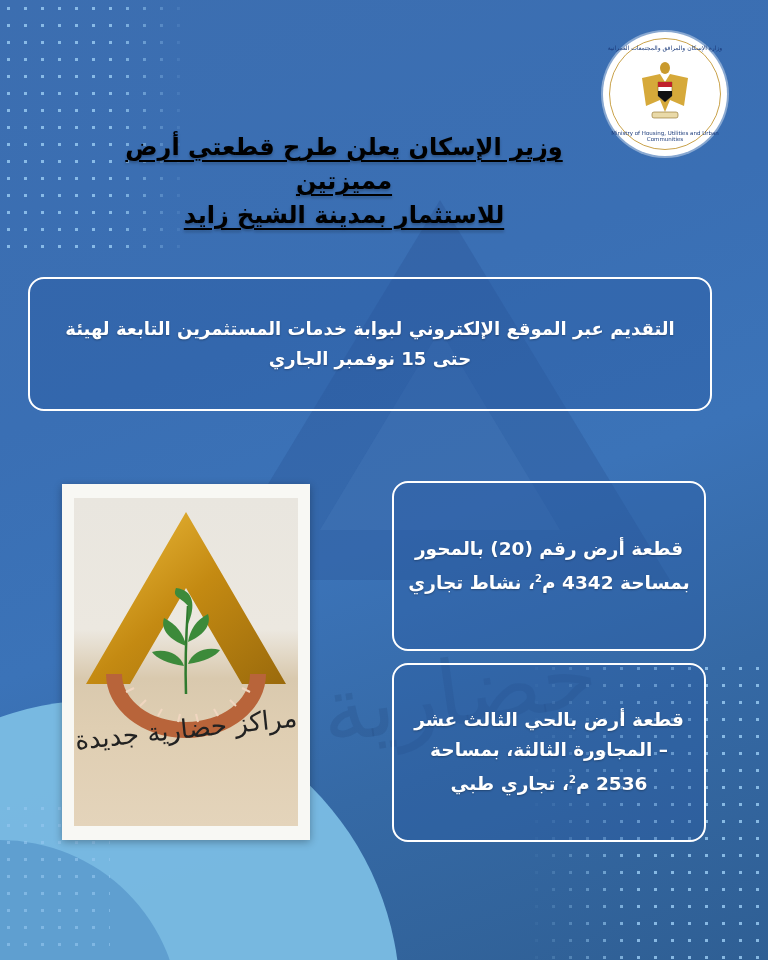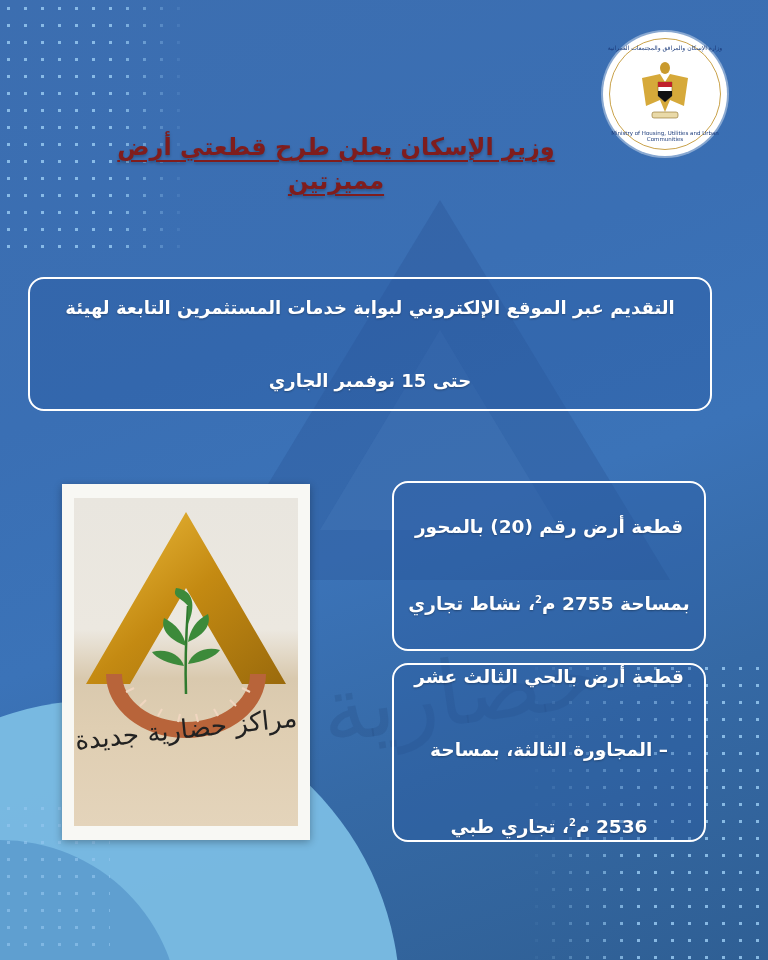--- a/index.html
+++ b/index.html
@@ -54,33 +54,32 @@
   .emblem-eagle {
     position: absolute; left: 37px; top: 28px; width: 50px; height: 62px;
   }
   .emblem-text-top, .emblem-text-bot {
     position: absolute; width: 100%; text-align: center; font-size: 6px; color: #1a3a7a; left: 0;
   }
   .emblem-text-top { top: 12px; }
   .emblem-text-bot { bottom: 14px; font-size: 5.5px; }
 
   .headline {
-    position: absolute; left: 112px; top: 130px; width: 448px; text-align: center; direction: rtl;
-    color: #7f1d1d; font-weight: bold; font-size: 24px; line-height: 34px;
+    position: absolute; left: 120px; top: 130px; width: 448px; text-align: center; direction: rtl;
+    color: #000000; font-weight: bold; font-size: 24px; line-height: 34px;
     text-shadow: 0 2px 3px rgba(0,0,0,0.25);
   }
   .headline span { display: block; text-decoration: underline; text-decoration-thickness: 2px; text-underline-offset: 5px; }
 
   .box {
     position: absolute; border: 2px solid #ffffff; border-radius: 16px;
     background: rgba(40,90,160,0.35);
     color: #fff; direction: rtl; text-align: center; font-weight: bold;
     display: flex; flex-direction: column; justify-content: center; align-items: center;
     text-shadow: 0 1px 2px rgba(0,0,0,0.3);
-    gap: 43px;
   }
   .box-apply { left: 28px; top: 277px; width: 680px; height: 130px; font-size: 18px; line-height: 30px; }
   .box-apply .url { direction: ltr; unicode-bidi: isolate; }
   .box-plot1 { left: 392px; top: 481px; width: 310px; height: 166px; font-size: 18.5px; line-height: 30px; }
   .box-plot2 { left: 392px; top: 663px; width: 310px; height: 175px; font-size: 18.5px; line-height: 30px; text-align: right; }
   .box p { margin: 0; }
   sup { font-size: 10px; }
 
   .logo-card {
     position: absolute; left: 62px; top: 484px; width: 248px; height: 356px; background: #f8f8f4;
@@ -121,20 +120,21 @@
     <path d="M18 22 h14 v14 l-7 6 l-7 -6 z" fill="#fff" stroke="#8a6a20" stroke-width=".6"></path>
     <rect x="18" y="22" width="14" height="5" fill="#c0202a"></rect>
     <path d="M18 31 h14 v5 l-7 6 l-7 -6 z" fill="#111"></path>
     <rect x="12" y="52" width="26" height="6" rx="2" fill="#e9d9a8" stroke="#8a6a20" stroke-width=".6"></rect>
   </svg>
   <div class="emblem-text-bot">Ministry of Housing, Utilities and Urban Communities</div>
 </div>
 
 <div class="headline">
   <span>وزير الإسكان يعلن طرح قطعتي أرض مميزتين</span>
+  <span>للاستثمار بمدينة الشيخ زايد</span>
 </div>
 
 <div class="box box-apply">
   <p>التقديم عبر الموقع الإلكتروني لبوابة خدمات المستثمرين التابعة لهيئة</p>
   <p>حتى 15 نوفمبر الجاري</p>
 </div>
 
 <div class="logo-card">
   <div class="logo-inner">
     <svg class="logo-tri" width="208" height="180" viewBox="0 0 208 180">
@@ -167,20 +167,20 @@
         <line x1="132" y1="34" x2="126" y2="28"></line>
         <line x1="146" y1="20" x2="138" y2="16"></line>
       </g>
     </svg>
     <div class="logo-caption">مراكز حضارية جديدة</div>
   </div>
 </div>
 
 <div class="box box-plot1">
   <p>قطعة أرض رقم (20) بالمحور</p>
-  <p><span>بمساحة 2755 م</span><sup>2</sup><span>، نشاط تجاري</span></p>
+  <p><span>بمساحة 4342 م</span><sup>2</sup><span>، نشاط تجاري</span></p>
 </div>
 
 <div class="box box-plot2">
   <p>قطعة أرض بالحي الثالث عشر</p>
   <p>– المجاورة الثالثة، بمساحة</p>
   <p><span>2536 م</span><sup>2</sup><span>، تجاري طبي</span></p>
 </div>
 
 </body></html>

